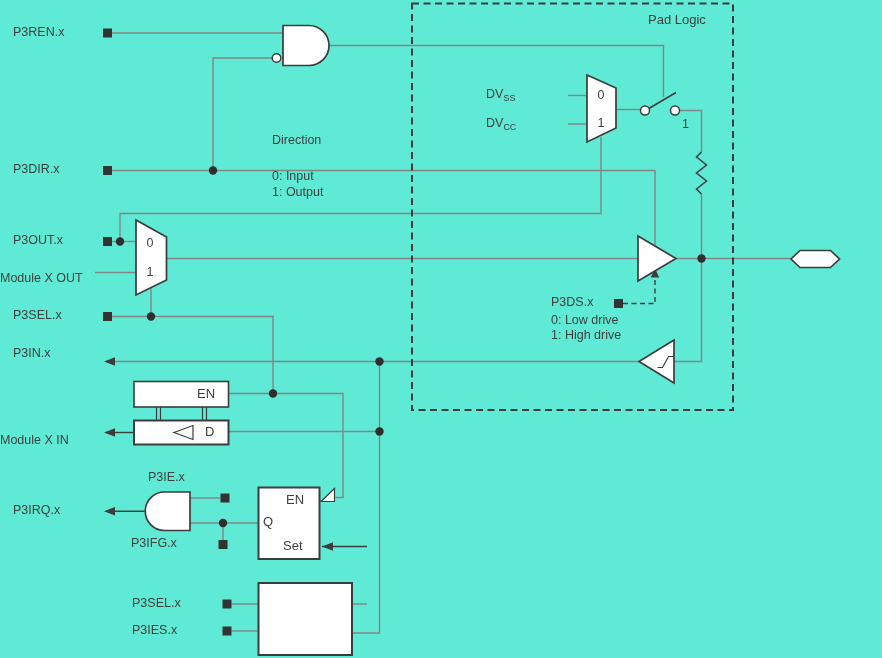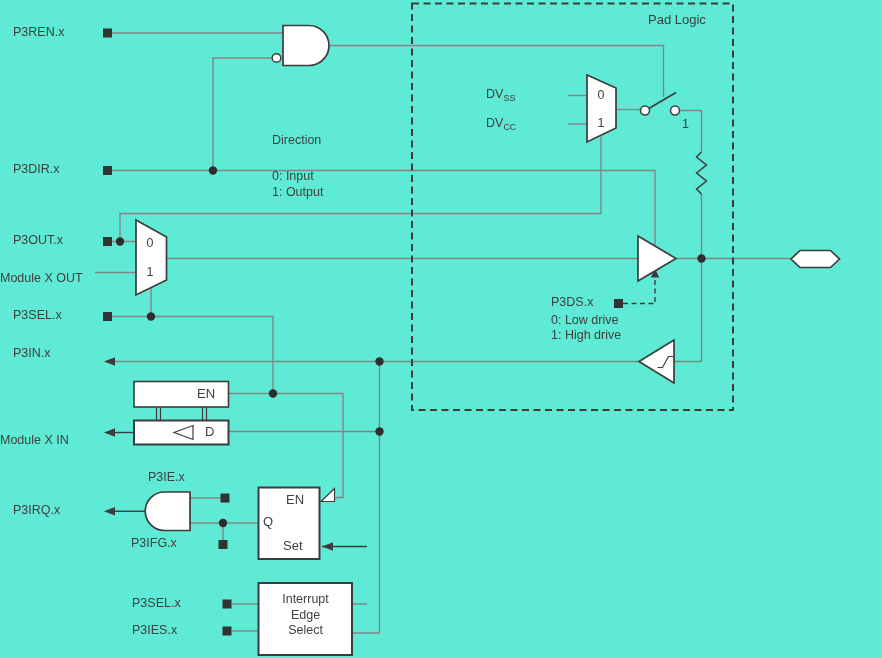--- a/index.html
+++ b/index.html
@@ -163,20 +163,15 @@
 <div class="lbl c" style="left:144px;top:266px;width:12px;">1</div>
 <div class="lbl" style="left:682px;top:118px;">1</div>
 
 <div class="lbl boxlbl" style="left:197px;top:387px;">EN</div>
 <div class="lbl boxlbl" style="left:205px;top:425px;">D</div>
 
 <div class="lbl boxlbl" style="left:286px;top:493px;">EN</div>
 <div class="lbl boxlbl" style="left:263px;top:515px;">Q</div>
 <div class="lbl boxlbl" style="left:283px;top:539px;">Set</div>
 
-<div class="edgetxt">
-  <div>Interrupt</div>
-  <div>Edge</div>
-  <div>Select</div>
-</div>
 
 
 </div>
 
 </body></html>

